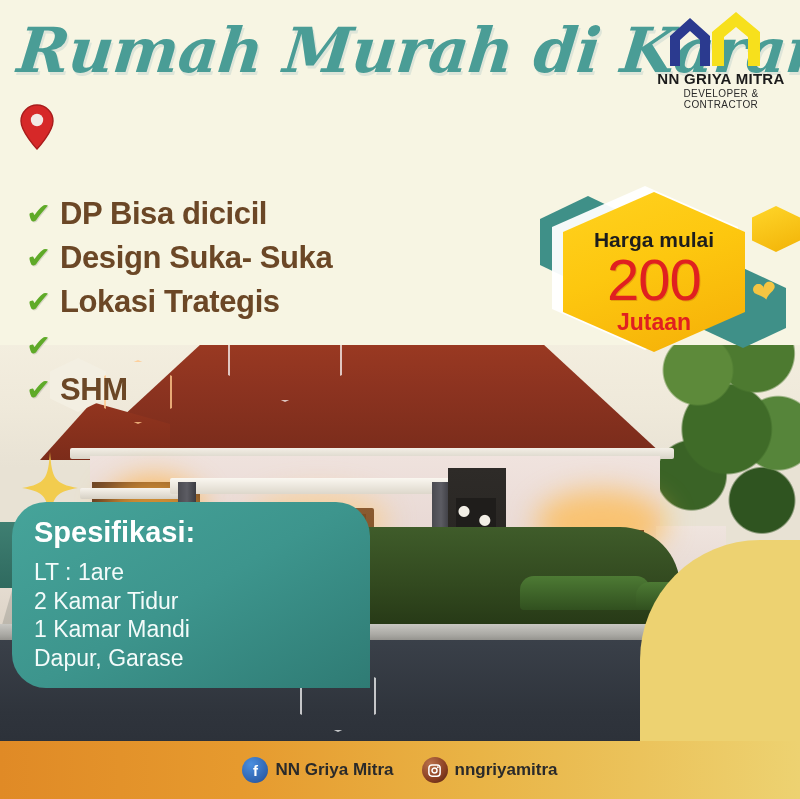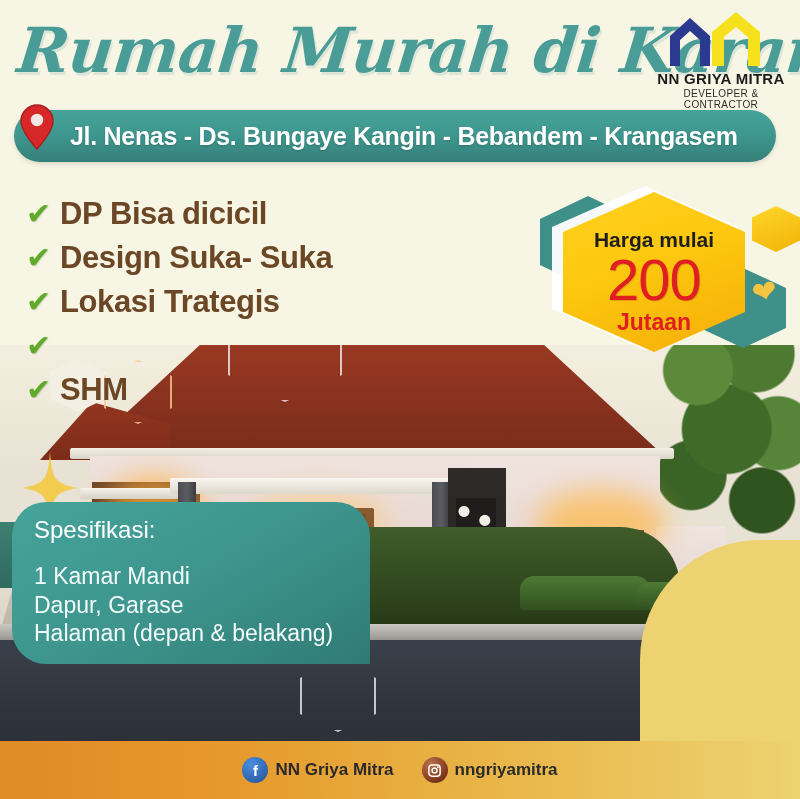--- a/index.html
+++ b/index.html
@@ -502,24 +502,24 @@
     position: absolute;
     left: 12px;
     top: 502px;
     width: 358px;
     padding: 14px 16px 16px 22px;
     box-sizing: border-box;
     background: linear-gradient(150deg, #46a49a 0%, #3d958d 50%, #2f7b74 100%);
     border-radius: 34px 34px 0 34px;
   }
   .spec-title {
-    font-size: 24px;
-    font-weight: normal;
+    font-size: 29px;
+    font-weight: bold;
     color: #ffffff;
-    margin-bottom: 18px;
+    margin-bottom: 9px;
   }
   .spec-line {
     font-size: 23px;
     color: #f3fbfa;
     line-height: 1.24;
     white-space: nowrap;
   }
   .sparkle {
     position: absolute;
     left: 22px;
@@ -633,23 +633,20 @@
     <div class="logo-mark">
       <svg width="130" height="58" viewBox="0 0 130 58" xmlns="http://www.w3.org/2000/svg">
         <path d="M14 56 L14 26 L34 8 L54 26 L54 56 L44 56 L44 30 L34 21 L24 30 L24 56 Z" fill="#2b3a8f"></path>
         <path d="M56 56 L56 22 L80 2 L104 22 L104 56 L92 56 L92 27 L80 17 L68 27 L68 56 Z" fill="#f7e01c"></path>
       </svg>
     </div>
     <div class="logo-name">NN GRIYA MITRA</div>
     <div class="logo-sub">DEVELOPER &amp; CONTRACTOR</div>
   </div>
 
-  <div class="addr-bar">
-    <span class="addr-text">Jl. Nenas - Ds. Bungaye Kangin - Bebandem - Krangasem</span>
-  </div>
   <div class="pin">
     <svg width="34" height="46" viewBox="0 0 34 46" xmlns="http://www.w3.org/2000/svg">
       <path d="M17 1 C8.2 1 1 8.2 1 17 C1 28 17 45 17 45 C17 45 33 28 33 17 C33 8.2 25.8 1 17 1 Z" fill="#d62828" stroke="#a81c1c" stroke-width="1.4"></path>
       <circle cx="17" cy="16" r="6.2" fill="#f2e9e4"></circle>
     </svg>
   </div>
 
   <div class="features">
     <div class="feat">
       <span class="check">✔</span>
@@ -686,23 +683,24 @@
   <div class="blob"></div>
 
   <div class="sparkle">
     <svg width="56" height="72" viewBox="0 0 56 72" xmlns="http://www.w3.org/2000/svg">
       <path d="M28 0 C30 26 32 32 56 36 C32 40 30 46 28 72 C26 46 24 40 0 36 C24 32 26 26 28 0 Z" fill="#f2cc4e"></path>
     </svg>
   </div>
 
   <div class="spec">
     <div class="spec-title">Spesifikasi:</div>
+    <div class="spec-line">LT : 1are</div>
+    <div class="spec-line">2 Kamar Tidur</div>
     <div class="spec-line">1 Kamar Mandi</div>
     <div class="spec-line">Dapur, Garase</div>
-    <div class="spec-line">Halaman (depan &amp; belakang)</div>
   </div>
 
   <div class="footer">
     <div class="social">
       <span class="soc-icon fb">f</span>
       <span class="social-label">NN Griya Mitra</span>
     </div>
     <div class="social">
       <span class="soc-icon ig">
         <svg width="15" height="15" viewBox="0 0 24 24" xmlns="http://www.w3.org/2000/svg">

